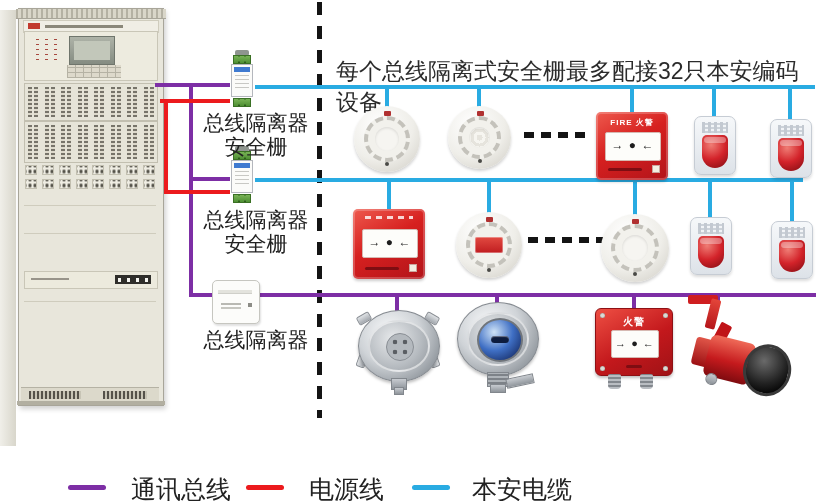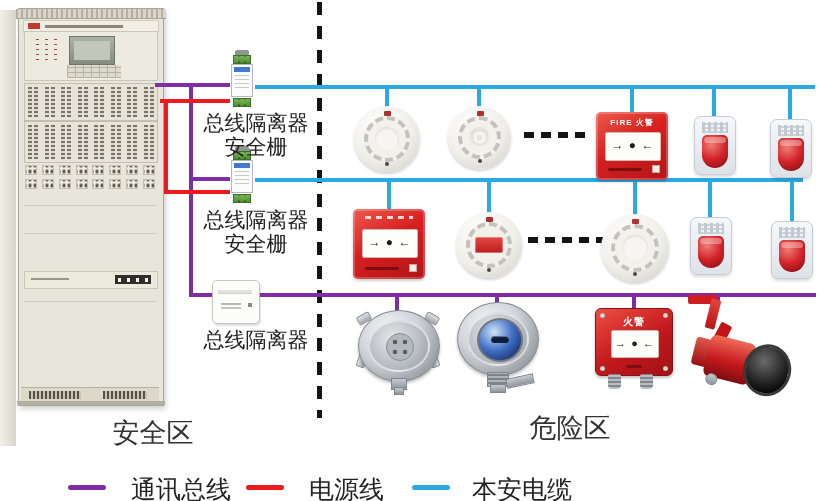--- a/index.html
+++ b/index.html
@@ -373,20 +373,21 @@
       <div>安全栅</div>
   </div>
   <div class="iso-label" style="left:194px;top:208px;">
     <div>总线隔离器</div>
       <div>安全栅</div>
   </div>
   <div class="iso-label" style="left:194px;top:328px;">
     <div>总线隔离器</div>
   </div>
 
+  <div class="note">每个总线隔离式安全栅最多配接32只本安编码设备</div>
 
   <div class="det" style="left:354px;top:106px;width:66px;height:66px;">
     <div class="det-ring"></div>
       <div class="det-core"></div>
     <div class="det-led"></div>
     <div class="det-dot"></div>
   </div>
   <div class="det" style="left:448px;top:106px;width:63px;height:63px;">
     <div class="det-ring"></div>
       <div class="det-core heat"></div>
@@ -483,22 +484,20 @@
     <div class="fd-plate" style="left:24px;top:4px;width:10px;height:30px;background:linear-gradient(#e4453a,#b5161a);transform:rotate(14deg);"></div>
     <div class="fd-plate" style="left:32px;top:28px;width:12px;height:22px;background:#c01418;transform:rotate(28deg);"></div>
     <div class="fd-grp" style="left:8px;top:40px;width:92px;height:56px;">
       <div class="fd-tail" style="left:0;top:12px;width:18px;height:28px;"></div>
       <div class="fd-tube" style="left:14px;top:6px;width:46px;height:42px;"></div>
       <div class="fd-lens" style="left:52px;top:2px;width:42px;height:46px;"></div>
       <div class="eps-drop" style="left:18px;top:44px;width:10px;height:10px;border-radius:50%;"></div>
     </div>
   </div>
 
-  <div class="zone" style="left:88px;top:415px;">安全区</div>
-  <div class="zone" style="left:505px;top:410px;">危险区</div>
 
   <div class="legend-swatch" style="left:68px;background:#7d2ea5;"></div>
   <div class="legend-label" style="left:131px;">通讯总线</div>
   <div class="legend-swatch" style="left:246px;background:#ec1a1d;"></div>
   <div class="legend-label" style="left:309px;">电源线</div>
   <div class="legend-swatch" style="left:412px;background:#29abe2;"></div>
   <div class="legend-label" style="left:472px;">本安电缆</div>
 
 </div>
 

